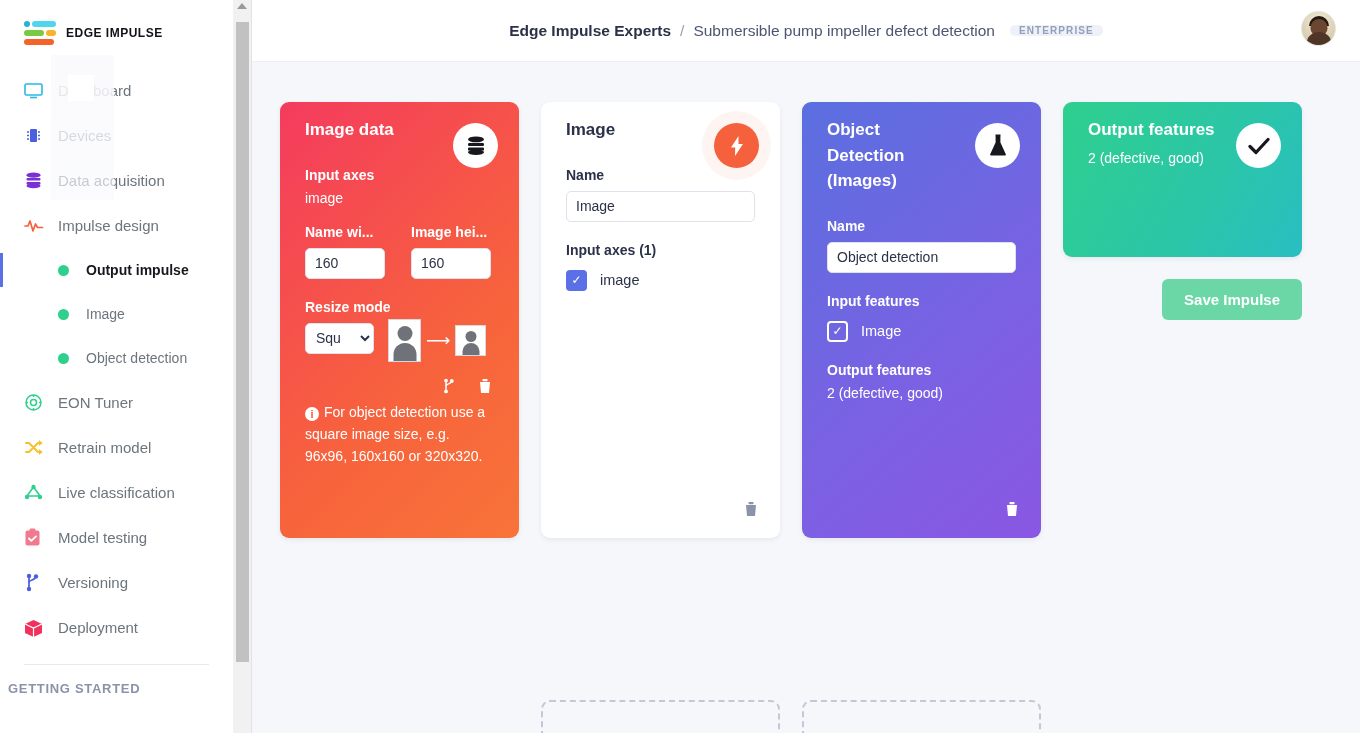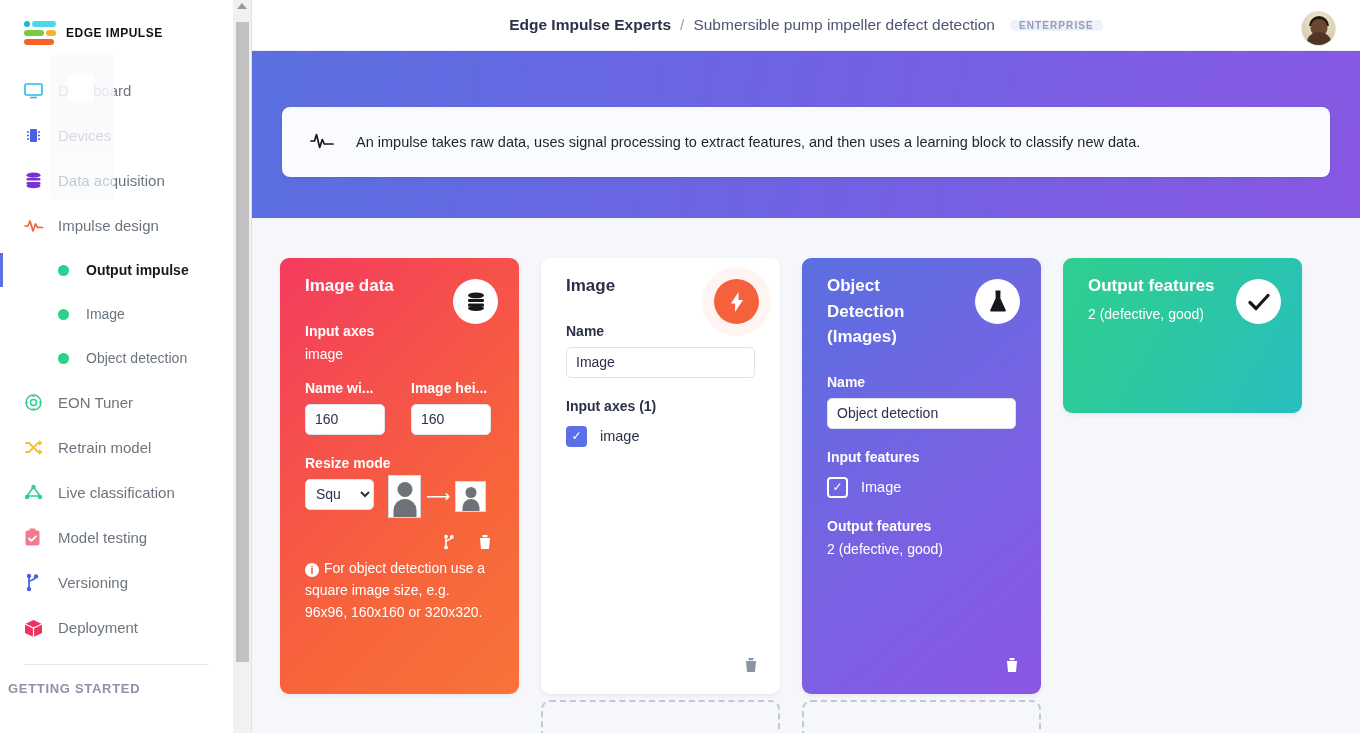--- a/index.html
+++ b/index.html
@@ -68,21 +68,21 @@
     border-bottom:6px solid #9a9a9a;
   }
   .scroll-thumb {
     position:absolute; left:3px; top:22px; width:13px; height:640px;
     background:#c1c1c1; border-radius:0;
   }
 
   
   .main { flex:1 1 auto; height:733px; position:relative; background:#f6f7fb; overflow:hidden; }
   .topbar {
-    height:51px; background:#fff; display:flex; align-items:center;
+    height:62px; background:#fff; display:flex; align-items:center;
     border-bottom:1px solid #edeef3; position:relative;
   }
   .crumbs { margin:0 auto; display:flex; align-items:center; gap:9px; font-size:15.5px; }
   .crumb-owner { font-weight:bold; color:#2b3148; }
   .crumb-sep { color:#9aa0b4; }
   .crumb-proj { color:#4d5570; }
   .enterprise-badge {
     margin-left:6px; background:#eef1f7; color:#93a0bb; font-size:10px;
     letter-spacing:1.1px; font-weight:bold; padding:0 9px; border-radius:5px;
   }
@@ -385,30 +385,20 @@
         <span class="crumb-proj">Submersible pump impeller defect detection</span>
         <span class="enterprise-badge">ENTERPRISE</span>
       </div>
       <div class="avatar">
         <span class="hair"></span>
         <span class="face"></span>
         <span class="body"></span>
       </div>
     </div>
 
-    <div class="banner">
-      <div class="notice">
-        <span>
-          <svg width="24" height="18" viewBox="0 0 24 18">
-              <path d="M1 9h3.5l2-6.5 3.2 13 2.6-8 2 4.5H23" fill="none" stroke="#14161d" stroke-width="1.7" stroke-linejoin="round" stroke-linecap="round"></path>
-            </svg>
-        </span>
-        <span class="notice-txt">An impulse takes raw data, uses signal processing to extract features, and then uses a learning block to classify new data.</span>
-      </div>
-    </div>
 
     <div class="board">
 
       <div class="col">
         <div class="card c1">
           <div class="card-title">Image data</div>
           <div class="badge">
             <svg width="22" height="20" viewBox="0 0 22 20">
                 <g fill="#16181d">
                   <ellipse cx="11" cy="3.4" rx="8" ry="2.9"></ellipse>
@@ -533,20 +523,23 @@
         <div class="card c4">
           <div class="card-title">Output features</div>
           <div class="badge">
             <svg width="22" height="18" viewBox="0 0 22 18">
                 <path d="M2 9.5l6 6L20 2.5" fill="none" stroke="#16181d" stroke-width="3.2" stroke-linecap="round" stroke-linejoin="round"></path>
               </svg>
           </div>
           <div class="val">2 (defective, good)</div>
         </div>
 
+        <div class="save-wrap">
+          <button class="save-btn">Save Impulse</button>
+        </div>
       </div>
 
     </div>
 
     <div class="dashed-row">
       <div class="dashed spacer"></div>
       <div class="dashed"></div>
       <div class="dashed"></div>
       <div class="dashed spacer"></div>
     </div>

